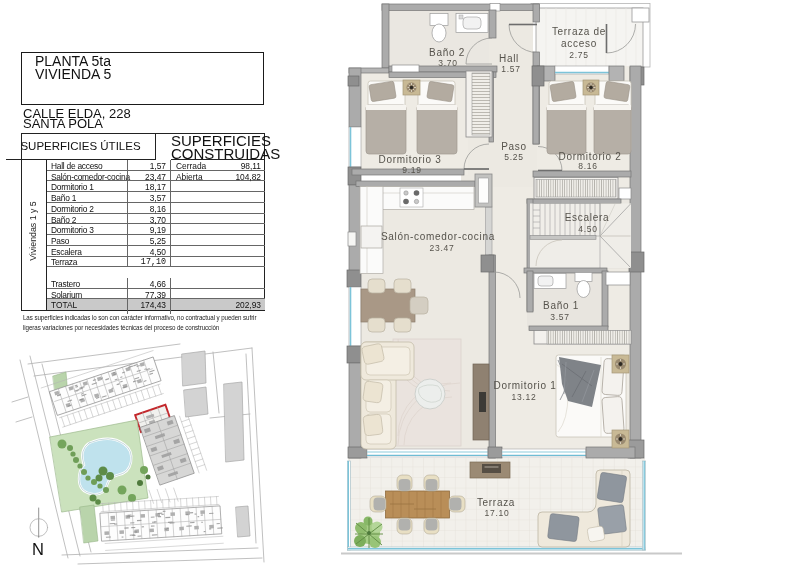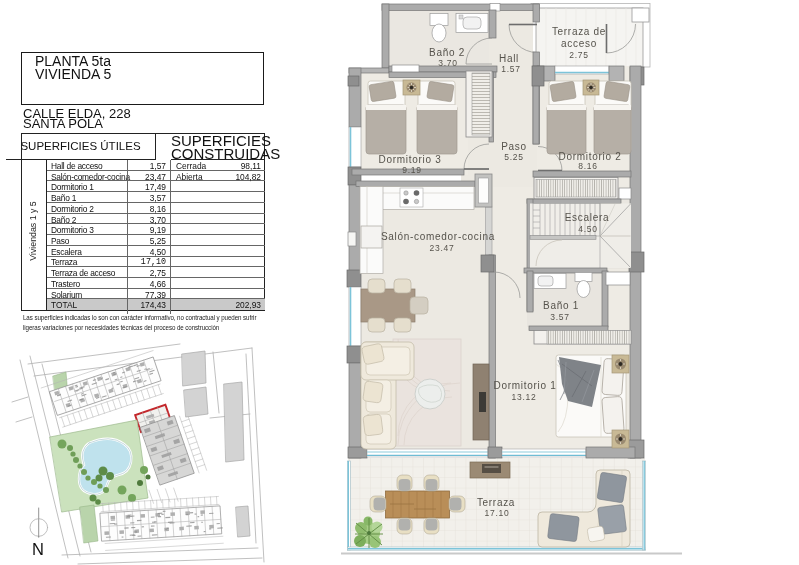--- a/index.html
+++ b/index.html
@@ -38,21 +38,21 @@
         <div style="position:absolute;left:4px;top:0.9px;letter-spacing:-0.25px;">Salón-comedor-cocina</div>
         <div style="position:absolute;left:80px;top:0;width:44px;height:10.73px;border-left:1px solid #666;border-right:1px solid #666;">
           <div style="position:absolute;right:4px;top:0.9px;">23,47</div>
         </div>
         <div style="position:absolute;left:129px;top:0.9px;">Abierta</div>
         <div style="position:absolute;right:4px;top:0.9px;">104,82</div>
       </div>
       <div style="position:absolute;left:0;top:21.46px;width:218px;height:10.73px;border-bottom:1px solid #666;">
         <div style="position:absolute;left:4px;top:0.9px;letter-spacing:-0.25px;">Dormitorio 1</div>
         <div style="position:absolute;left:80px;top:0;width:44px;height:10.73px;border-left:1px solid #666;border-right:1px solid #666;">
-          <div style="position:absolute;right:4px;top:0.9px;">17,49</div>
+          <div style="position:absolute;right:4px;top:0.9px;">18,17</div>
         </div>
       </div>
       <div style="position:absolute;left:0;top:32.19px;width:218px;height:10.73px;border-bottom:1px solid #666;">
         <div style="position:absolute;left:4px;top:0.9px;letter-spacing:-0.25px;">Baño 1</div>
         <div style="position:absolute;left:80px;top:0;width:44px;height:10.73px;border-left:1px solid #666;border-right:1px solid #666;">
           <div style="position:absolute;right:4px;top:0.9px;">3,57</div>
         </div>
       </div>
       <div style="position:absolute;left:0;top:42.92px;width:218px;height:10.73px;border-bottom:1px solid #666;">
         <div style="position:absolute;left:4px;top:0.9px;letter-spacing:-0.25px;">Dormitorio 2</div>
@@ -81,26 +81,20 @@
       <div style="position:absolute;left:0;top:85.84px;width:218px;height:10.73px;border-bottom:1px solid #666;">
         <div style="position:absolute;left:4px;top:0.9px;letter-spacing:-0.25px;">Escalera</div>
         <div style="position:absolute;left:80px;top:0;width:44px;height:10.73px;border-left:1px solid #666;border-right:1px solid #666;">
           <div style="position:absolute;right:4px;top:0.9px;">4,50</div>
         </div>
       </div>
       <div style="position:absolute;left:0;top:96.57000000000001px;width:218px;height:10.73px;border-bottom:1px solid #666;">
         <div style="position:absolute;left:4px;top:0.9px;letter-spacing:-0.25px;">Terraza</div>
         <div style="position:absolute;left:80px;top:0;width:44px;height:10.73px;border-left:1px solid #666;border-right:1px solid #666;font-family:Liberation Mono, monospace;">
           <div style="position:absolute;right:4px;top:0.9px;">17,10</div>
-        </div>
-      </div>
-      <div style="position:absolute;left:0;top:107.30000000000001px;width:218px;height:10.73px;border-bottom:1px solid #666;">
-        <div style="position:absolute;left:4px;top:0.9px;letter-spacing:-0.25px;">Terraza de acceso</div>
-        <div style="position:absolute;left:80px;top:0;width:44px;height:10.73px;border-left:1px solid #666;border-right:1px solid #666;">
-          <div style="position:absolute;right:4px;top:0.9px;">2,75</div>
         </div>
       </div>
       <div style="position:absolute;left:0;top:118.03px;width:218px;height:10.73px;border-bottom:1px solid #666;">
         <div style="position:absolute;left:4px;top:0.9px;letter-spacing:-0.25px;">Trastero</div>
         <div style="position:absolute;left:80px;top:0;width:44px;height:10.73px;border-left:1px solid #666;border-right:1px solid #666;">
           <div style="position:absolute;right:4px;top:0.9px;">4,66</div>
         </div>
       </div>
       <div style="position:absolute;left:0;top:128.76px;width:218px;height:10.73px;border-bottom:1px solid #666;">
         <div style="position:absolute;left:4px;top:0.9px;letter-spacing:-0.25px;">Solarium</div>

